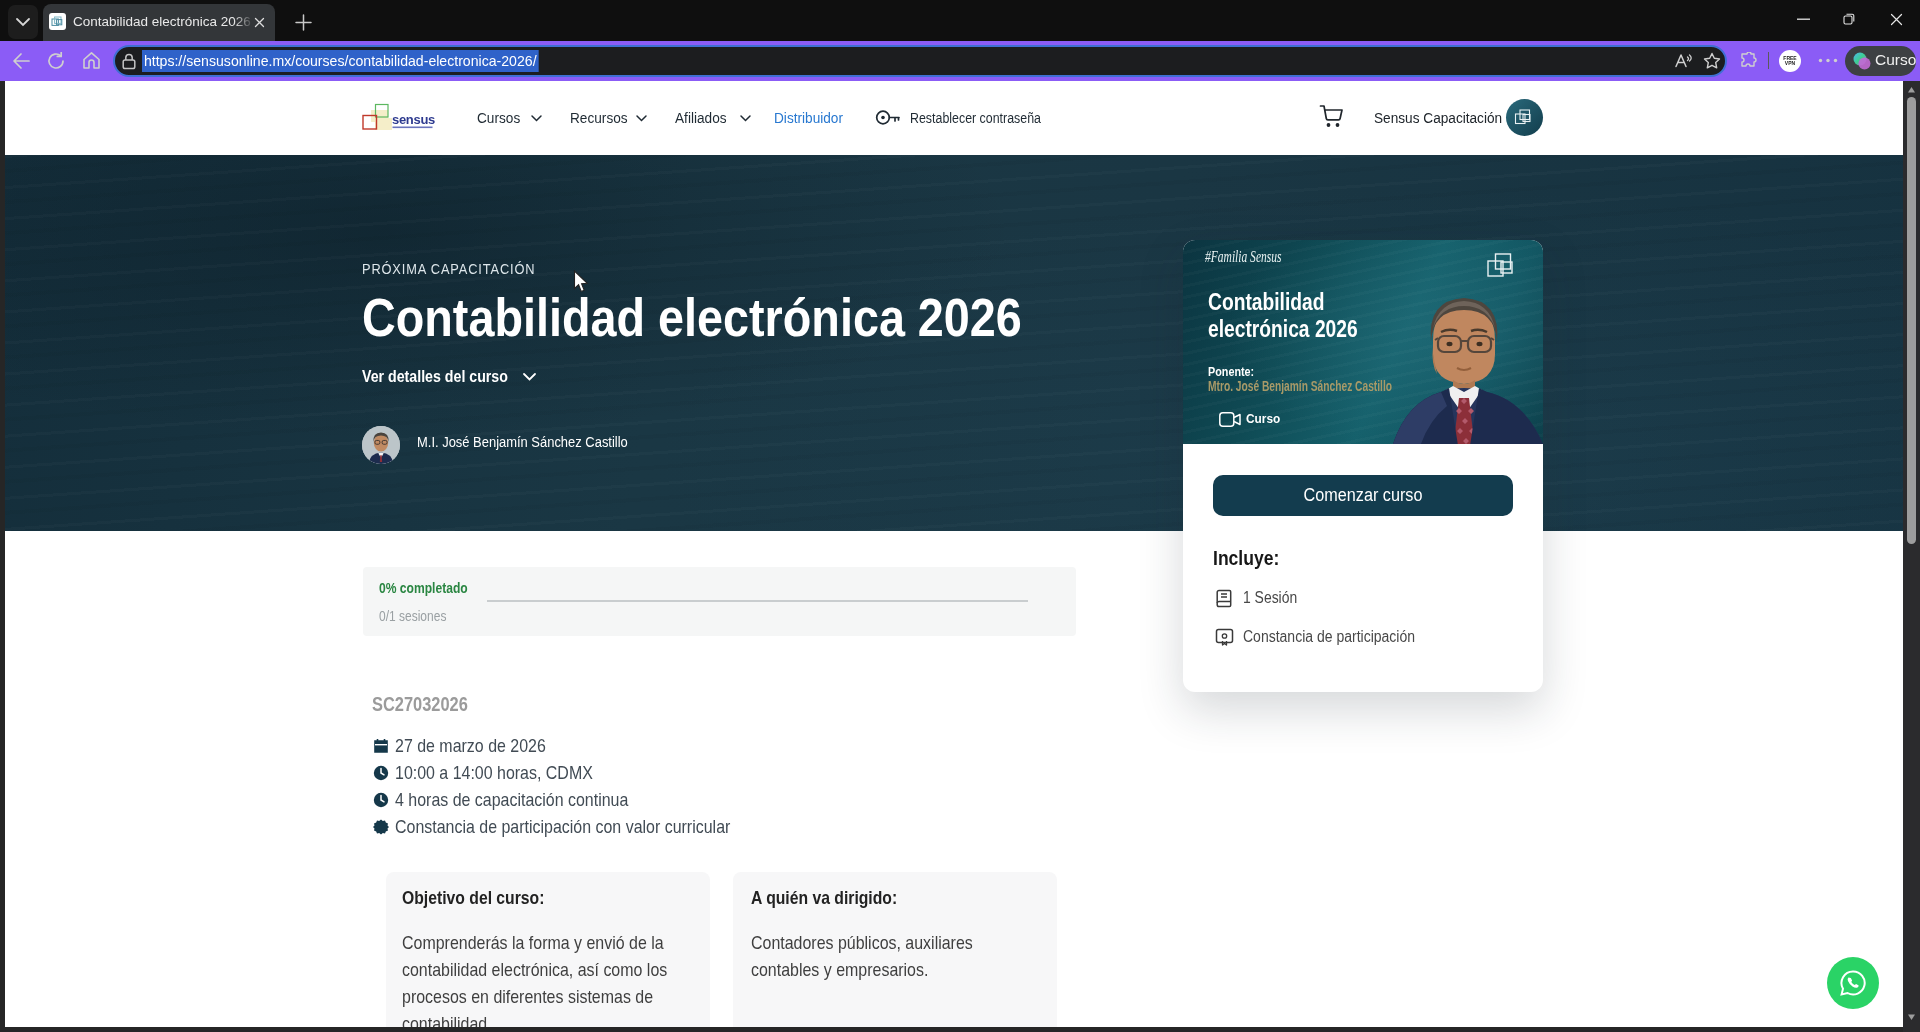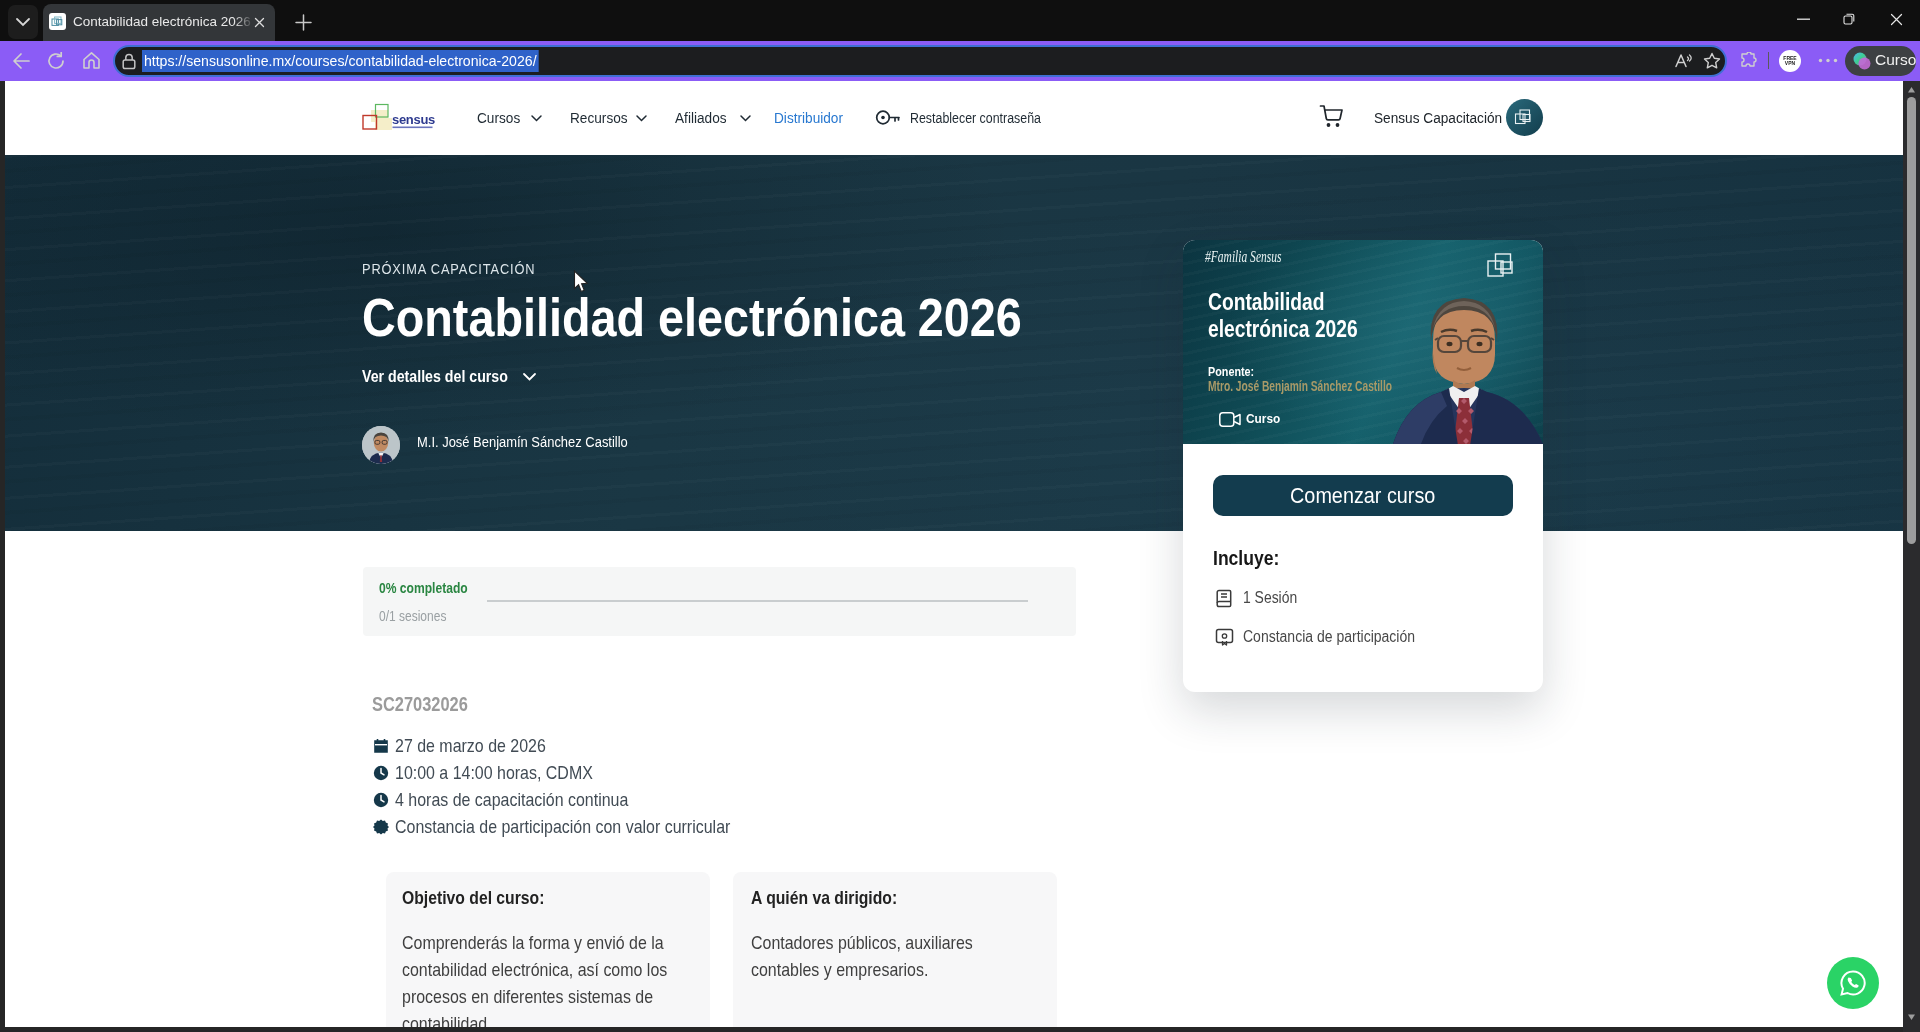--- a/index.html
+++ b/index.html
@@ -263,21 +263,21 @@
     <div class="abs" style="left:25px;top:48px;color:#fff;font-size:24.5px;font-weight:bold;line-height:27px;white-space:nowrap;transform:scaleX(.785);transform-origin:left top;">Contabilidad<br>electrónica 2026</div>
     <div class="abs" style="left:25px;top:124px;color:#fff;font-size:13.5px;font-weight:bold;transform:scaleX(.8);transform-origin:left center;">Ponente:</div>
     <div class="abs" style="left:25px;top:138px;color:#a89a68;font-size:14px;font-weight:bold;white-space:nowrap;transform:scaleX(.73);transform-origin:left center;">Mtro. José Benjamín Sánchez Castillo</div>
     <svg class="abs" style="left:36px;top:172px;" width="22" height="15" viewBox="0 0 22 15">
       <rect x="0.8" y="0.8" width="14" height="13.4" rx="3" fill="none" stroke="#fff" stroke-width="1.5"></rect>
       <path d="M15 5.5 L21 2.5 V12.5 L15 9.5" fill="none" stroke="#fff" stroke-width="1.5" stroke-linejoin="round"></path>
     </svg>
     <div class="abs" style="left:63px;top:171px;color:#fff;font-size:13.5px;font-weight:bold;transform:scaleX(.88);transform-origin:left center;">Curso</div>
   </div>
 
-  <div class="abs" style="left:1208px;top:394px;width:300px;height:41px;background:#133c4e;border-radius:10px;color:#fff;font-size:22px;line-height:41px;text-align:center;"><span style="display:inline-block;transform:scaleX(.9);">Comenzar curso</span></div>
+  <div class="abs" style="left:1208px;top:394px;width:300px;height:41px;background:#133c4e;border-radius:10px;color:#fff;font-size:18px;line-height:41px;text-align:center;"><span style="display:inline-block;transform:scaleX(.9);">Comenzar curso</span></div>
 
   <div class="abs" style="left:1208px;top:466px;color:#171717;font-size:19.5px;font-weight:bold;transform:scaleX(.9);transform-origin:left center;">Incluye:</div>
   <svg class="abs" style="left:1210px;top:508px;" width="19" height="19" viewBox="0 0 19 19">
     <path d="M4 1.5 h10.5 a1.2 1.2 0 0 1 1.2 1.2 v13.6 a1.2 1.2 0 0 1 -1.2 1.2 H4 a1.8 1.8 0 0 1 -1.8 -1.8 V3.3 A1.8 1.8 0 0 1 4 1.5 Z" fill="none" stroke="#3a3a3a" stroke-width="1.5"></path>
     <path d="M2.2 14 a1.8 1.8 0 0 1 1.8 -1.6 h11.7" fill="none" stroke="#3a3a3a" stroke-width="1.5"></path>
     <path d="M6 5 h6 M6 8 h6" stroke="#3a3a3a" stroke-width="1.3"></path>
   </svg>
   <div class="abs" style="left:1238px;top:508px;color:#484848;font-size:16px;transform:scaleX(.87);transform-origin:left center;">1 Sesión</div>
   <svg class="abs" style="left:1210px;top:547px;" width="19" height="19" viewBox="0 0 19 19">
     <rect x="1.5" y="1.5" width="16" height="13" rx="2" fill="none" stroke="#3a3a3a" stroke-width="1.5"></rect>

